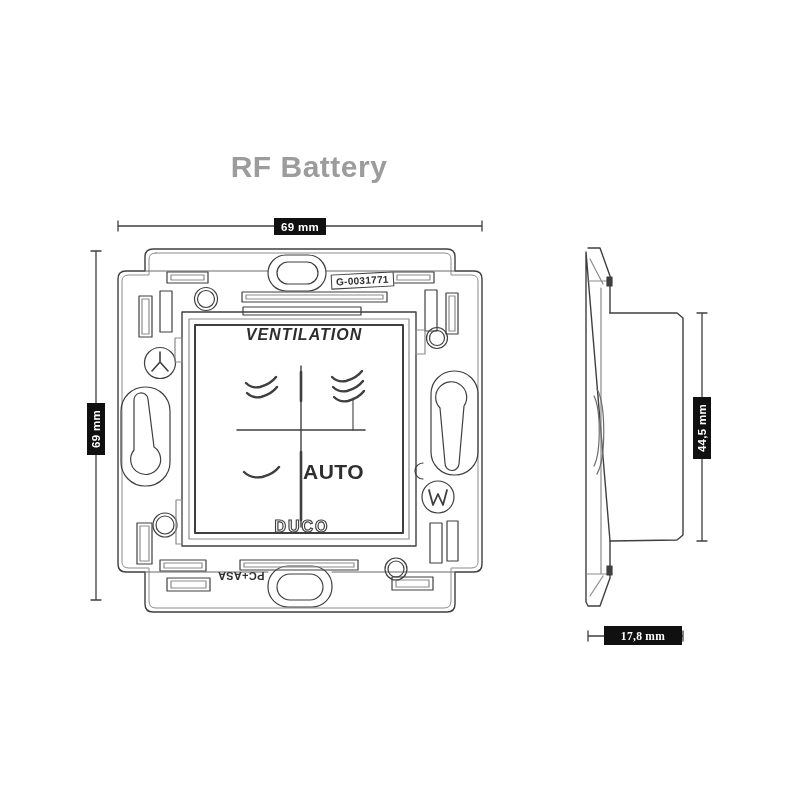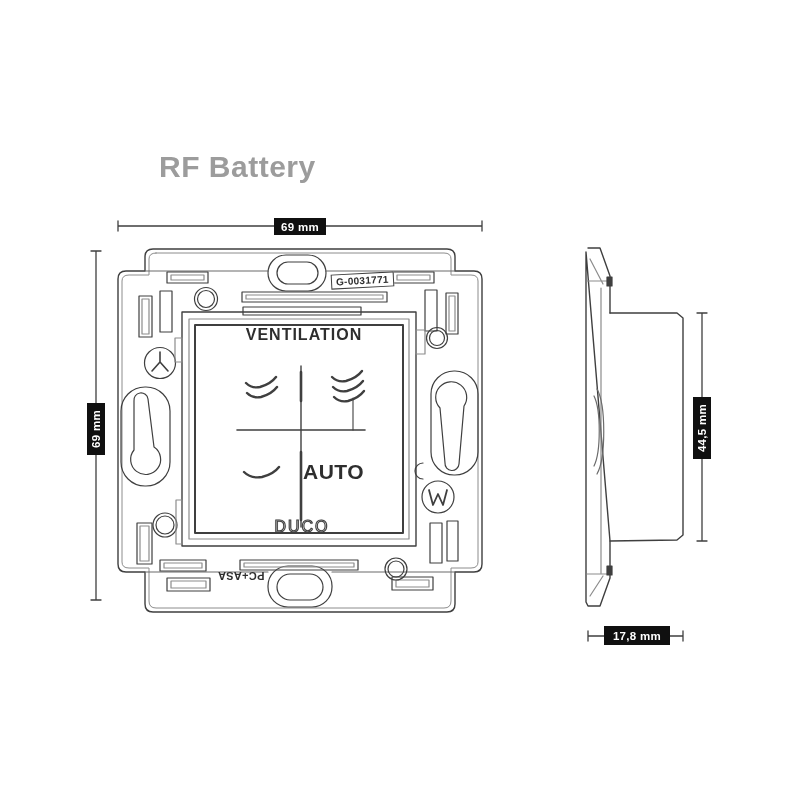--- a/index.html
+++ b/index.html
@@ -1,37 +1,37 @@
 <!DOCTYPE html>
 <html><head>
 <meta charset="utf-8">
 <style>
   html,body{margin:0;padding:0;background:#fff;}
   #stage{position:relative;width:800px;height:800px;background:#ffffff;overflow:hidden;
          font-family:"Liberation Sans","DejaVu Sans",sans-serif;}
   #lineart{position:absolute;left:0;top:0;width:800px;height:800px;}
-  .title{position:absolute;left:159px;top:150px;width:300px;text-align:left;
+  .title{position:absolute;left:159px;top:150px;width:300px;text-align:center;
          font-size:30px;font-weight:700;letter-spacing:.5px;color:#9c9c9c;}
   .dim-label{position:absolute;background:#101010;color:#fff;font-size:11.5px;font-weight:700;
              display:flex;align-items:center;justify-content:center;letter-spacing:.3px;}
   .dim-h{width:52px;height:17px;}
   .dim-v{width:52px;height:18px;transform:rotate(-90deg);}
   .dim-v2{width:62px;height:18px;transform:rotate(-90deg);}
-  .dim-b{width:66px;height:19px;}
+  .dim-b{width:78px;height:19px;font-family:Liberation Serif, serif;}
   .part-label{position:absolute;left:331px;top:273px;border:1.2px solid #3f3f3f;background:#fff;
               color:#2e2e2e;font-size:10px;font-weight:700;padding:1px 4px;transform:rotate(-3deg);
               letter-spacing:.3px;}
   .material{position:absolute;left:212px;top:570px;width:58px;text-align:center;color:#2e2e2e;
             font-size:11px;font-weight:700;transform:rotate(180deg);letter-spacing:.3px;}
   .face-heading{position:absolute;left:196px;top:326px;width:216px;text-align:center;color:#2e2e2e;
-                font-size:16px;font-weight:700;letter-spacing:1px;}
+                font-size:16px;font-weight:700;letter-spacing:1px;font-style:italic;}
   .auto-label{position:absolute;left:303px;top:460px;width:80px;text-align:left;color:#2e2e2e;
               font-size:21px;font-weight:700;letter-spacing:.5px;}
   .brand{position:absolute;left:252px;top:518px;width:100px;text-align:center;font-size:16px;
-         font-weight:400;letter-spacing:2px;color:#ffffff;-webkit-text-stroke:1.1px #3f3f3f;
+         font-weight:700;letter-spacing:2px;color:#ffffff;-webkit-text-stroke:1.1px #3f3f3f;
          text-shadow:0 0 1px #3f3f3f;}
 </style>
 </head>
 <body>
 
 <div id="stage">
 
   <svg id="lineart" viewBox="0 0 800 800" fill="none" stroke="#3f3f3f" stroke-width="1.2" stroke-linecap="round" stroke-linejoin="round">
 
     <g>

